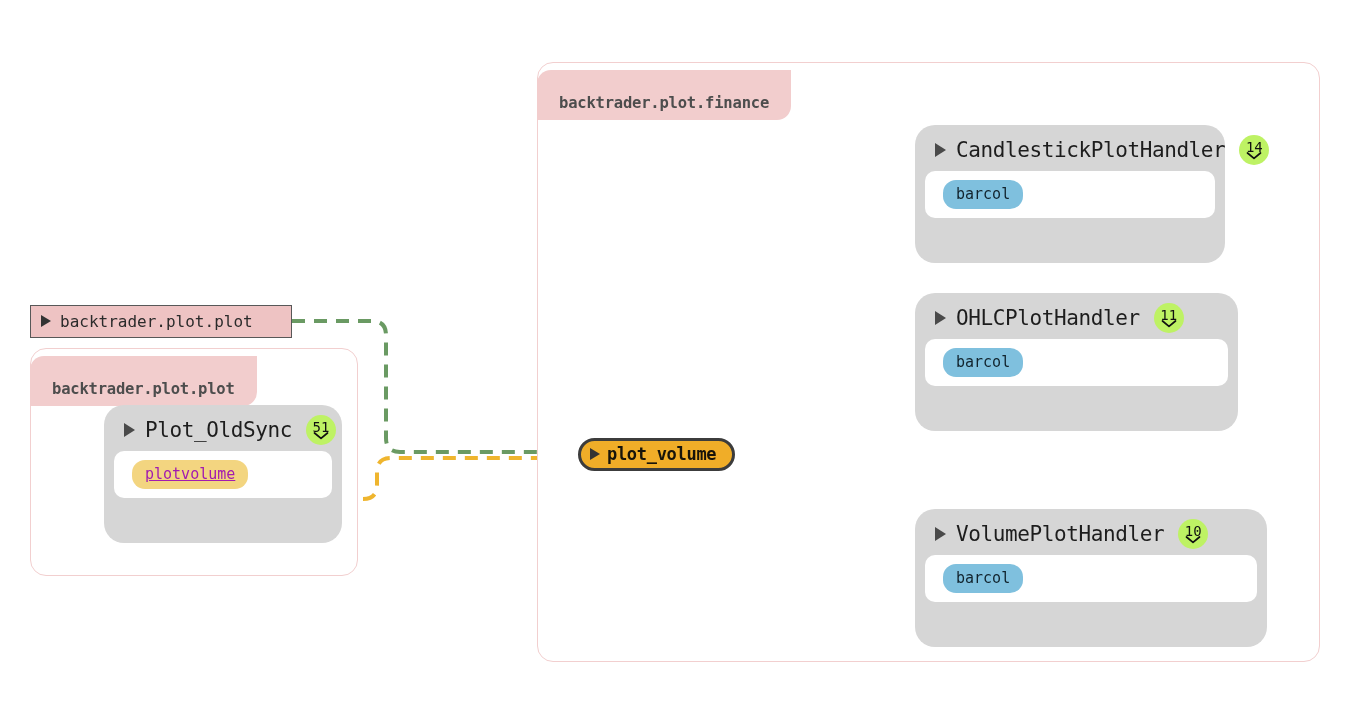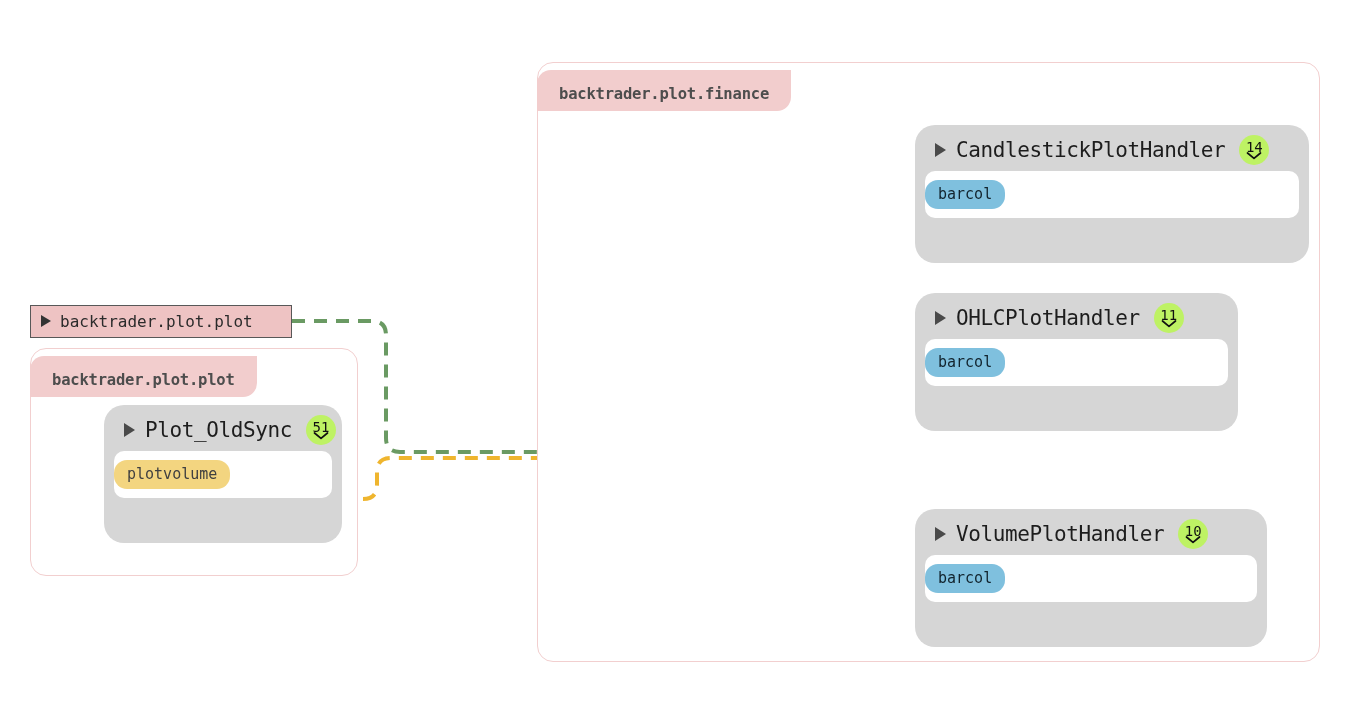--- a/index.html
+++ b/index.html
@@ -20,21 +20,21 @@
     box-sizing:border-box;
   }
   .group-title{
     position:absolute;
     background:#f2cdcd;
     color:#4d4d4d;
     font-family:"DejaVu Sans Mono", monospace;
     font-weight:bold;
     font-size:15.5px;
     letter-spacing:-0.2px;
-    padding:15px 22px 8px 22px;
+    padding:24px 22px 8px 22px;
     border-radius:14px 0 14px 0;
     white-space:nowrap;
     box-sizing:border-box;
   }
 
   
   .pkgbox{
     position:absolute;
     background:#eec3c3;
     border:1.6px solid #585858;
@@ -66,21 +66,21 @@
     font-size:21px;
     color:#1d1d1d;
     letter-spacing:-0.4px;
     white-space:nowrap;
     flex:0 0 auto;
   }
   .card-body{
     background:#ffffff;
     border-radius:10px;
     box-sizing:border-box;
-    padding:9px 0;
+    padding:9px 18px;
     min-height:44px;
     display:flex;align-items:center;
   }
 
   
   .tri{
     width:0;height:0;flex:0 0 auto;
     border-left:11px solid #4a4a4a;
     border-top:7px solid transparent;
     border-bottom:7px solid transparent;
@@ -115,21 +115,21 @@
   .pill{
     display:inline-flex;align-items:center;
     border-radius:13px;
     font-family:"DejaVu Sans Mono", monospace;
     font-size:15px;
     color:#12242e;
     padding:5px 13px 6px 13px;
     white-space:nowrap;
   }
   .pill.blue{background:#7fc0de;}
-  .pill.yellowsoft{background:#f3d580;color:#404040;}
+  .pill.yellowsoft{background:#f3d580;color:#a21caf;text-decoration:underline;}
 
   
   .focus{
     position:absolute;
     background:#f0ad28;
     border:3.2px solid #3c3c3c;
     border-radius:18px;
     display:flex;align-items:center;gap:7px;
     padding:5px 16px 6px 9px;
     box-sizing:border-box;
@@ -199,21 +199,21 @@
     </div>
     <div class="card-body">
       <span class="pill yellowsoft">plotvolume</span>
     </div>
   </div>
 
   <div class="group" style="left:537px;top:62px;width:783px;height:600px;">
   </div>
   <div class="group-title" style="left:537px;top:70px;">backtrader.plot.finance</div>
 
-  <div class="card" style="left:915px;top:125px;width:394px;height:138px;">
+  <div class="card" style="left:915px;top:125px;width:310px;height:138px;">
     <div class="card-head">
       <span class="tri"></span>
       <span class="card-title">CandlestickPlotHandler</span>
       <span class="badge">
         <span class="num">14</span>
         <span class="chev">
           <svg width="16" height="8" viewBox="0 0 16 8">
               <path d="M1.5 1 L8 6.4 L14.5 1" fill="none" stroke="#111" stroke-width="1.7" stroke-linecap="round" stroke-linejoin="round"></path>
             </svg>
         </span>
@@ -253,14 +253,18 @@
               <path d="M1.5 1 L8 6.4 L14.5 1" fill="none" stroke="#111" stroke-width="1.7" stroke-linecap="round" stroke-linejoin="round"></path>
             </svg>
         </span>
       </span>
     </div>
     <div class="card-body">
       <span class="pill blue">barcol</span>
     </div>
   </div>
 
+  <div class="focus" style="left:578px;top:438px;height:33px;">
+    <span class="tri sm"></span>
+    <span class="lbl">plot_volume</span>
+  </div>
 
 </div>
 
 </body></html>

